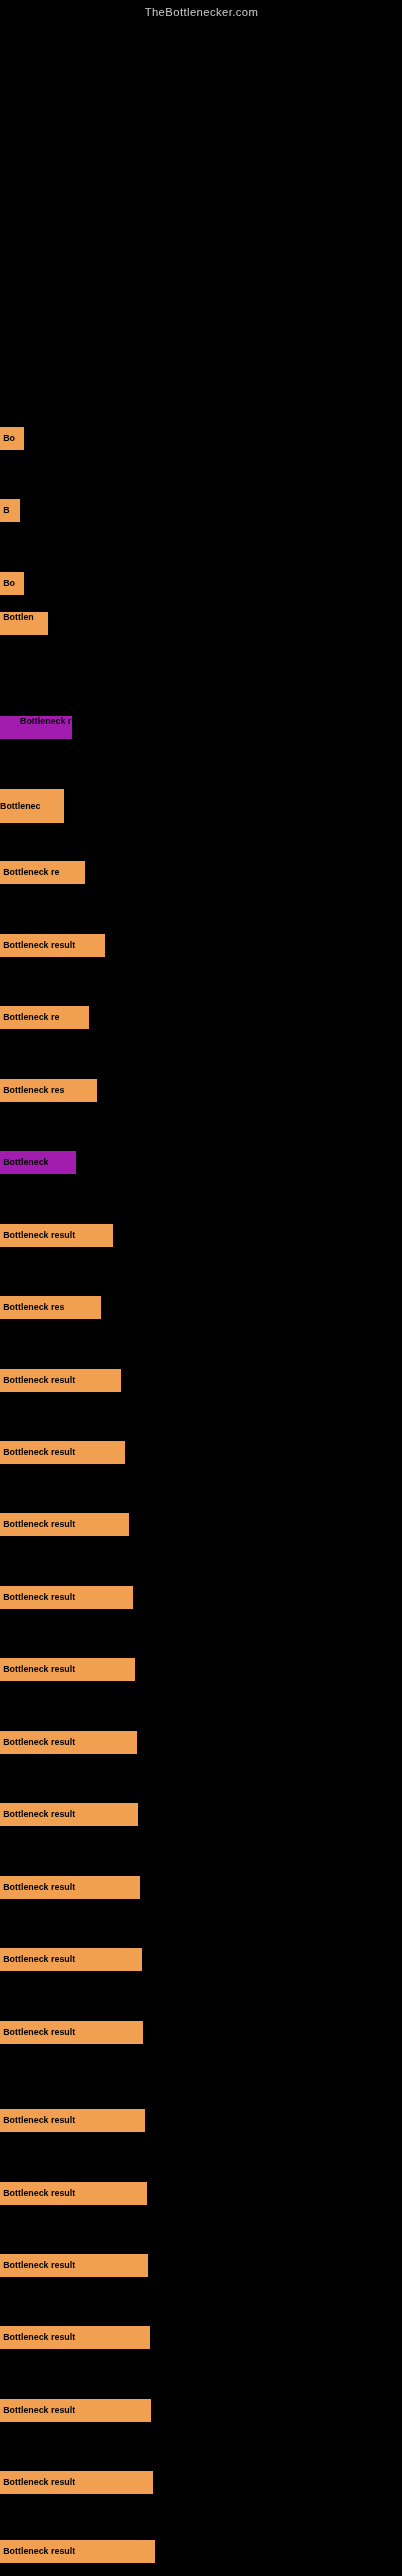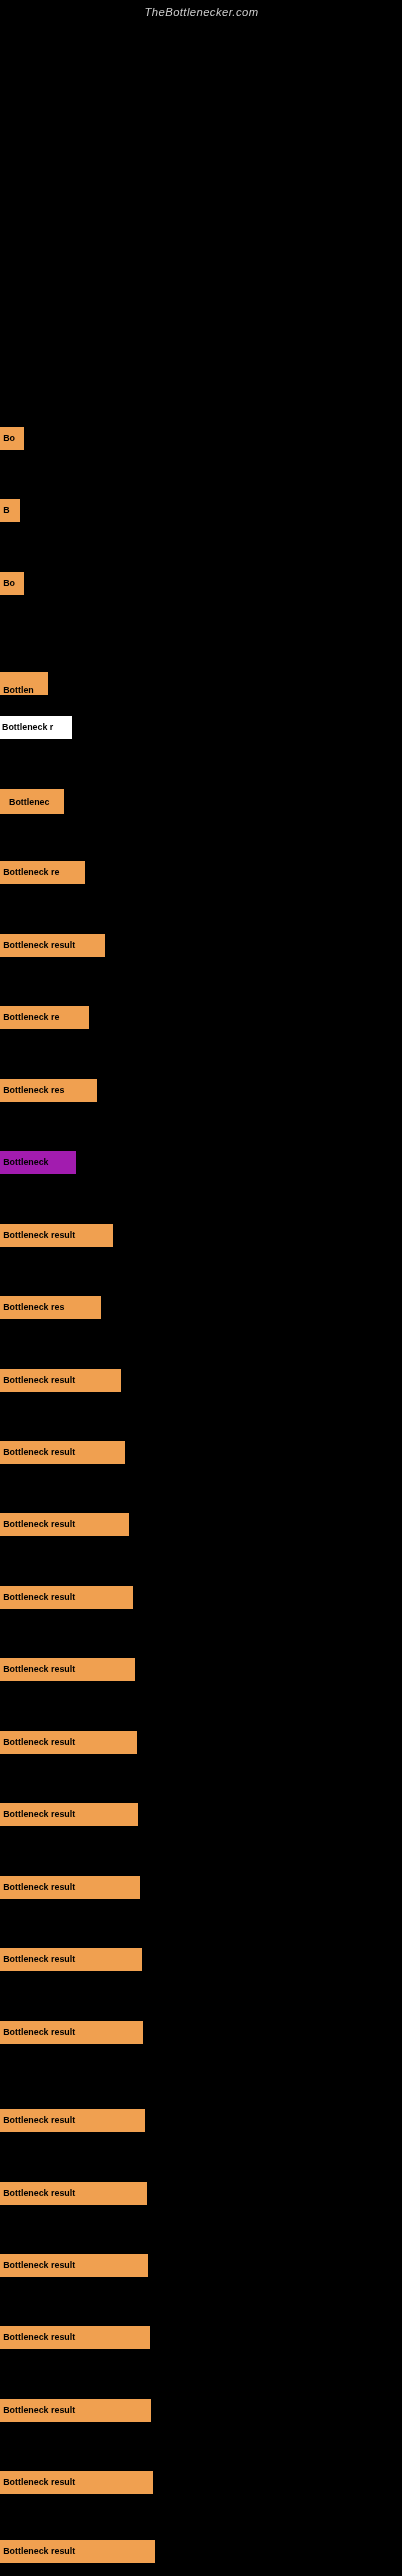--- a/index.html
+++ b/index.html
@@ -15,45 +15,44 @@
       font-family: Arial, sans-serif;
       position: relative;
     }
 
     .site-title {
       color: #cccccc;
       font-size: 11.3px;
       text-align: center;
       padding-top: 6.4px;
       letter-spacing: 0.4px;
-      font-style: italic;
     }
   </style>
 </head>
 <body style="min-height: 2576px;">
 
 <div class="site-title">TheBottlenecker.com</div>
 
 <div id="bars-wrapper">
     <div style="position: absolute; left: 0px; top: 427px; width: 24px; height: 22.5px; background-color: rgb(240, 160, 80); display: flex; align-items: center; padding-left: 3.2px; padding-right: 3.2px; overflow: hidden; white-space: nowrap; font-size: 8.9px; font-weight: bold; color: rgb(0, 0, 0);">
       <span>Bo</span>
     </div>
     <div style="position: absolute; left: 0px; top: 499px; width: 20px; height: 22.5px; background-color: rgb(240, 160, 80); display: flex; align-items: center; padding-left: 3.2px; padding-right: 3.2px; overflow: hidden; white-space: nowrap; font-size: 8.9px; font-weight: bold; color: rgb(0, 0, 0);">
       <span>B</span>
     </div>
     <div style="position: absolute; left: 0px; top: 572px; width: 24px; height: 22.5px; background-color: rgb(240, 160, 80); display: flex; align-items: center; padding-left: 3.2px; padding-right: 3.2px; overflow: hidden; white-space: nowrap; font-size: 8.9px; font-weight: bold; color: rgb(0, 0, 0);">
       <span>Bo</span>
     </div>
-    <div style="position: absolute; left: 0px; top: 672px; width: 48px; height: 22.5px; background-color: rgb(240, 160, 80); display: flex; align-items: flex-end; padding-left: 3.2px; padding-right: 3.2px; overflow: hidden; white-space: nowrap; font-size: 8.9px; font-weight: bold; color: rgb(0, 0, 0);">
+    <div style="position: absolute; left: 0px; top: 612px; width: 48px; height: 22.5px; background-color: rgb(240, 160, 80); display: flex; align-items: flex-start; padding-left: 3.2px; padding-right: 3.2px; overflow: hidden; white-space: nowrap; font-size: 8.9px; font-weight: bold; color: rgb(0, 0, 0);">
       <span>Bottlen</span>
     </div>
-    <div style="position: absolute; left: 0px; top: 716px; width: 72px; height: 22.5px; background-color: #ffffff; display: flex; align-items: center; padding-left: 2px; padding-right: 3.2px; overflow: hidden; white-space: nowrap; font-size: 8.9px; font-weight: bold; color: rgb(0, 0, 0);">
+    <div style="position: absolute; left: 0px; top: 716px; width: 72px; height: 22.5px; background-color: #a21caf; display: flex; align-items: flex-start; padding-left: 20px; padding-right: 3.2px; overflow: hidden; white-space: nowrap; font-size: 8.9px; font-weight: bold; color: rgb(0, 0, 0);">
       <span>Bottleneck r</span>
     </div>
-    <div style="position: absolute; left: 0px; top: 789px; width: 64px; height: 25px; background-color: rgb(240, 160, 80); display: flex; align-items: center; padding-left: 9px; padding-right: 3.2px; overflow: hidden; white-space: nowrap; font-size: 8.9px; font-weight: bold; color: rgb(0, 0, 0);">
+    <div style="position: absolute; left: 0px; top: 789px; width: 64px; height: 34px; background-color: rgb(240, 160, 80); display: flex; align-items: center; padding-left: 0; padding-right: 3.2px; overflow: hidden; white-space: nowrap; font-size: 8.9px; font-weight: bold; color: rgb(0, 0, 0);">
       <span>Bottlenec</span>
     </div>
     <div style="position: absolute; left: 0px; top: 861px; width: 85px; height: 22.5px; background-color: rgb(240, 160, 80); display: flex; align-items: center; padding-left: 3.2px; padding-right: 3.2px; overflow: hidden; white-space: nowrap; font-size: 8.9px; font-weight: bold; color: rgb(0, 0, 0);">
       <span>Bottleneck re</span>
     </div>
     <div style="position: absolute; left: 0px; top: 934px; width: 105px; height: 22.5px; background-color: rgb(240, 160, 80); display: flex; align-items: center; padding-left: 3.2px; padding-right: 3.2px; overflow: hidden; white-space: nowrap; font-size: 8.9px; font-weight: bold; color: rgb(0, 0, 0);">
       <span>Bottleneck result</span>
     </div>
     <div style="position: absolute; left: 0px; top: 1006px; width: 89px; height: 22.5px; background-color: rgb(240, 160, 80); display: flex; align-items: center; padding-left: 3.2px; padding-right: 3.2px; overflow: hidden; white-space: nowrap; font-size: 8.9px; font-weight: bold; color: rgb(0, 0, 0);">
       <span>Bottleneck re</span>

